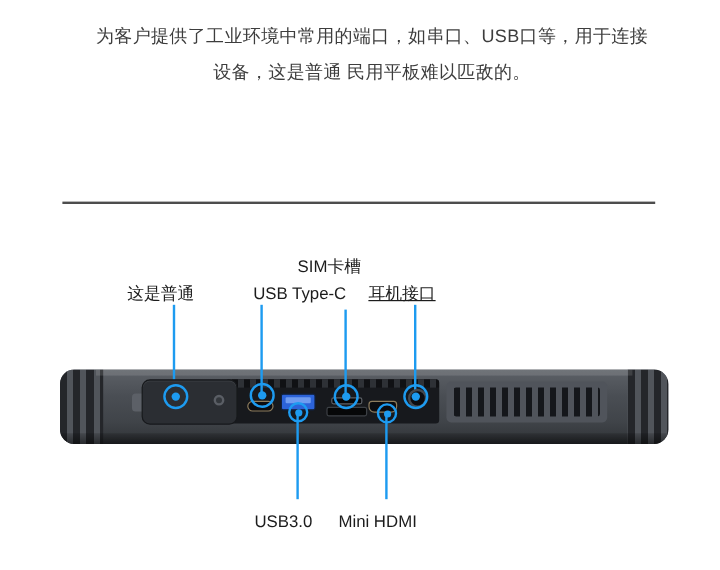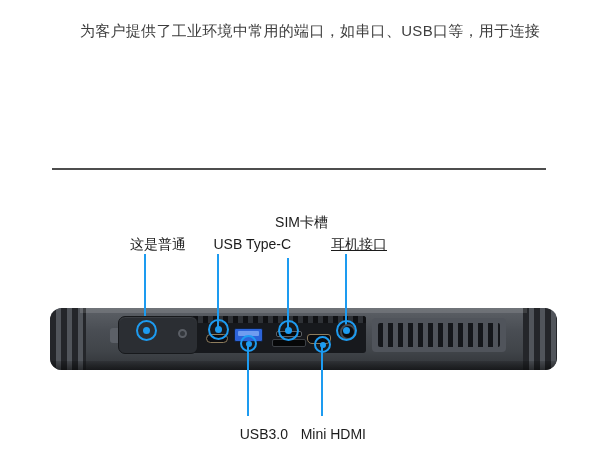--- a/index.html
+++ b/index.html
@@ -13,21 +13,21 @@
     left:20px;top:16px;width:580px;text-align:center;
     font-size:15px;line-height:30px;color:#3d3d3d;letter-spacing:.3px;
   }
   
   .section-title{
     left:52px;top:122px;font-size:21px;font-weight:bold;color:#111;letter-spacing:1.5px;
   }
   .title-rule{left:52px;top:168px;width:494px;height:2px;background:#4d4d4d;}
   
   .callout-label{
-    font-size:14px;color:#1c1c1c;text-align:right;line-height:22px;z-index:4;white-space:nowrap;
+    font-size:14px;color:#1c1c1c;text-align:left;line-height:22px;z-index:4;white-space:nowrap;
   }
   
   .cline{width:2px;background:#1d9bf0;z-index:2;}
   .cring{
     box-sizing:border-box;border:2.5px solid #1d9bf0;border-radius:50%;
     display:flex;align-items:center;justify-content:center;z-index:3;background:transparent;
   }
   .cring .dot{width:7px;height:7px;border-radius:50%;background:#1d9bf0;}
   .ring-lg{width:21px;height:21px;}
   .ring-sm{width:17px;height:17px;}
@@ -80,20 +80,21 @@
   .mini-hdmi-port{left:307px;top:334px;width:24px;height:10px;border-radius:3px 3px 5px 5px;background:#0b0c10;border:1.5px solid #8d7c5d;}
   .headphone-jack{left:340px;top:324px;width:12px;height:12px;border-radius:50%;background:#0b0c10;border:2px solid #44484e;z-index:2;}
 </style>
 </head>
 <body>
 
 <div class="page">
 
   <div class="abs intro">
     <div>为客户提供了工业环境中常用的端口，如串口、USB口等，用于连接</div>
+    <div>设备，这是普通 民用平板难以匹敌的。</div>
   </div>
 
   <div class="abs title-rule"></div>
 
   <div class="abs callout-label" style="left:106px;top:233px;width:80px;">这是普通</div>
   <div class="abs callout-label" style="left:179px;top:233px;width:80px;margin-left:32px;">USB Type-C</div>
   <div class="abs callout-label" style="left:248px;top:211px;width:80px;">
     <div>SIM卡槽</div>
   </div>
   <div class="abs callout-label" style="left:307px;top:233px;width:80px;text-decoration:underline;">耳机接口</div>

